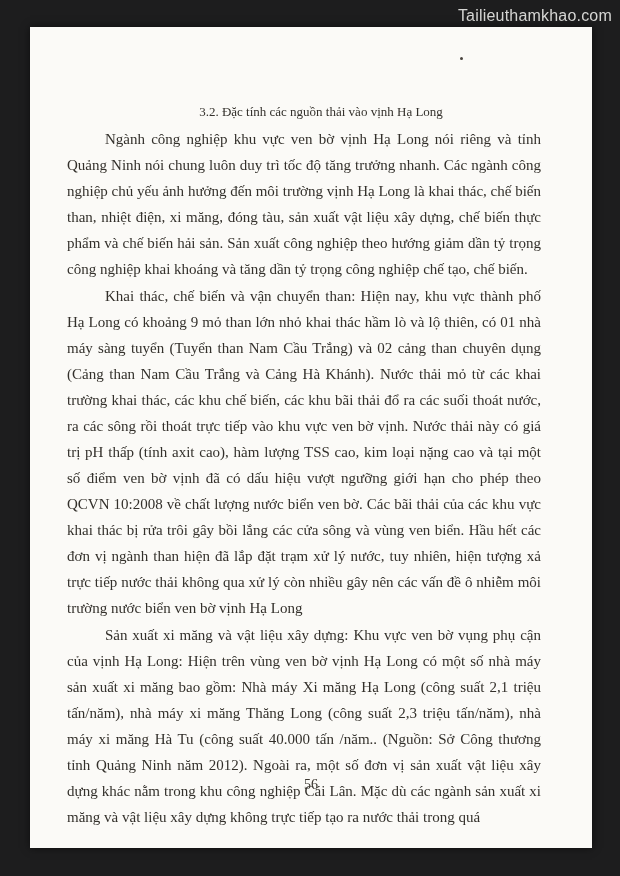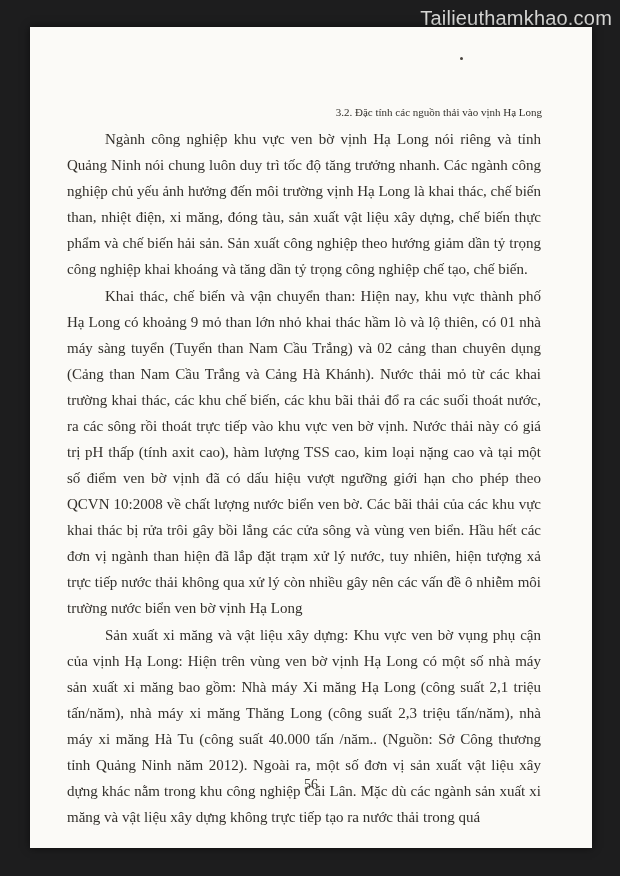--- a/index.html
+++ b/index.html
@@ -12,21 +12,21 @@
     position: relative;
     background: #1d1d1e;
     overflow: hidden;
     font-family: "Liberation Serif", serif;
   }
   .watermark {
     position: absolute;
     top: 7px;
     right: 8px;
     color: #d6d6d4;
-    font-size: 20px;
+    font-size: 16px;
     font-family: "Liberation Sans", sans-serif;
     letter-spacing: 0.2px;
   }
   .page {
     position: absolute;
     left: 30px;
     top: 27px;
     width: 562px;
     height: 821px;
     background: #fbfaf7;
@@ -45,24 +45,24 @@
     position: absolute;
     left: 36px;
     top: 72px;
     width: 476px;
     text-align: justify;
     font-size: 15px;
     line-height: 26px;
     color: #33302b;
   }
   .content h2, .content h3 {
-    font-size: 11px;
+    font-size: 13px;
     font-weight: normal;
     margin: 0;
-    text-align: right;
+    text-align: center;
   }
   .content h2 { text-indent: 34px; }
   .content h3 { text-indent: 42px; }
   .content p {
     margin: 1px;
     text-indent: 38px;
   }
   .page-number {
     position: absolute;
     top: 750px;

